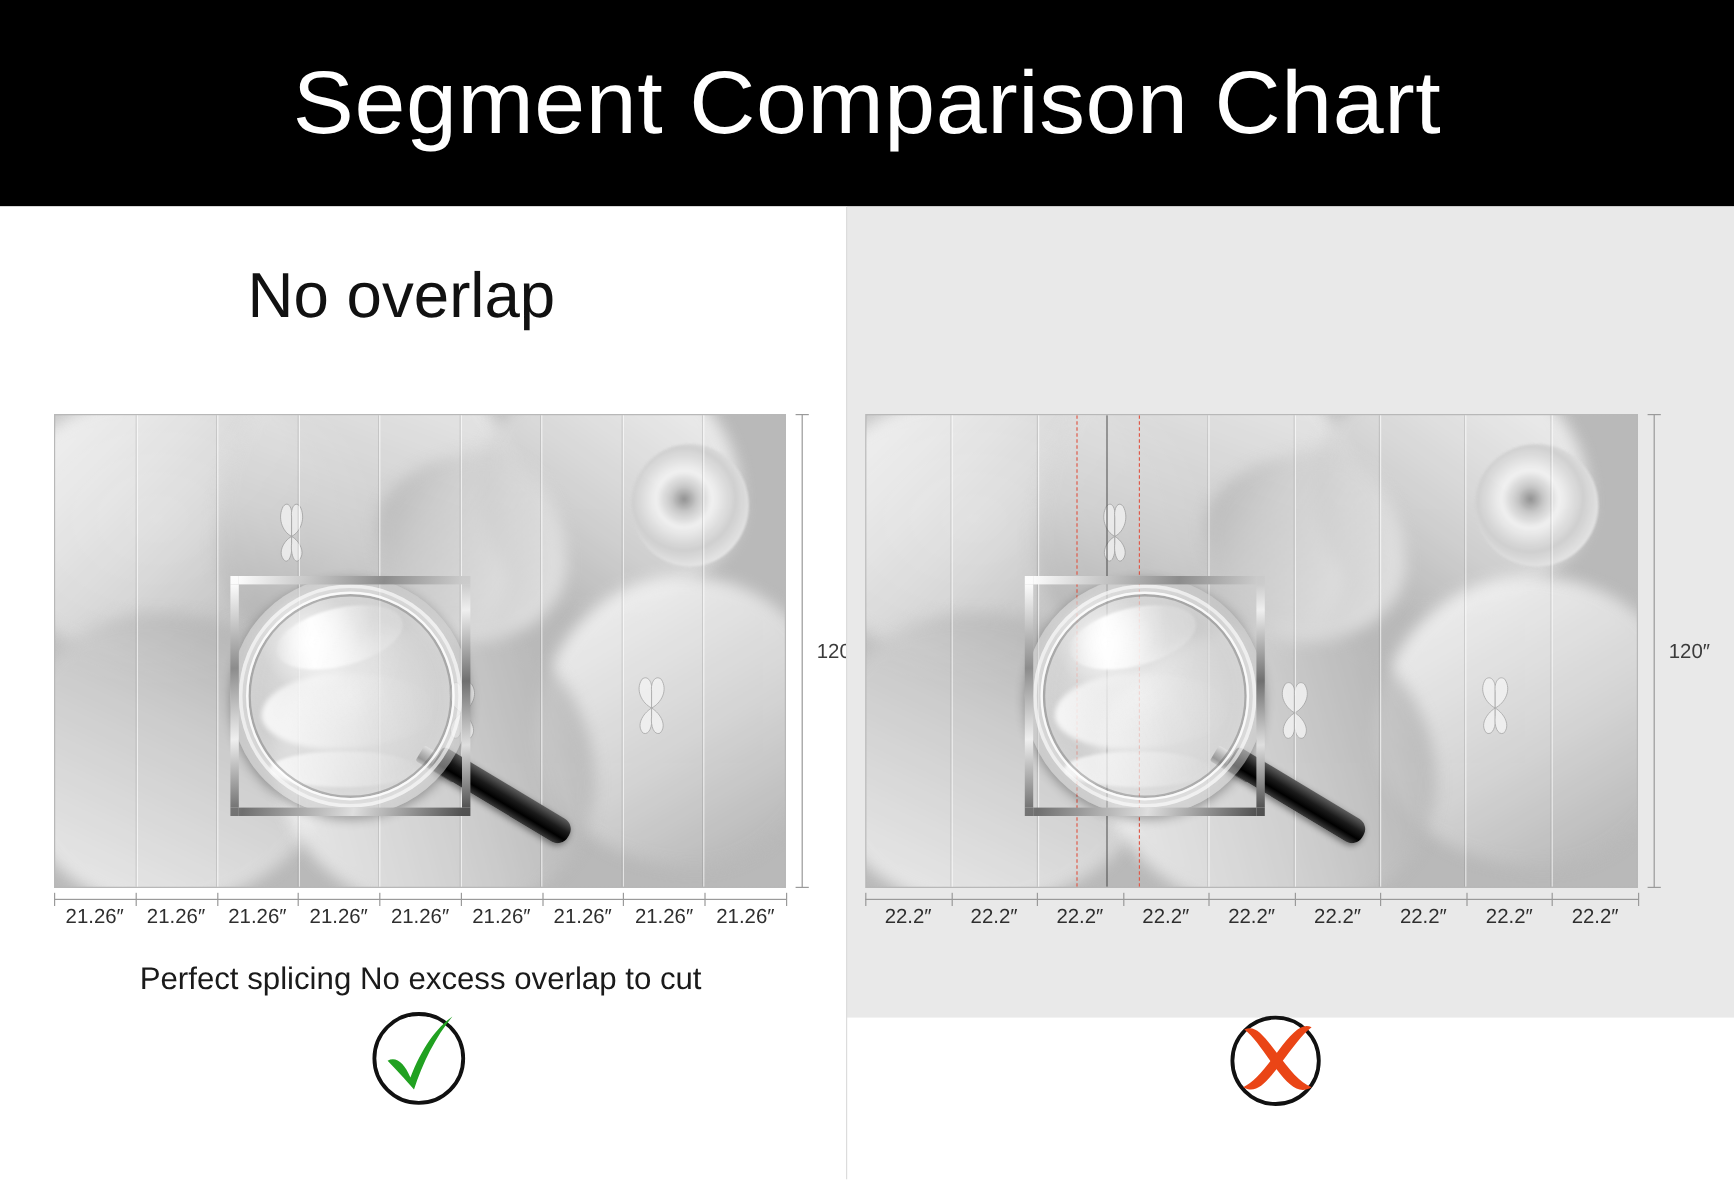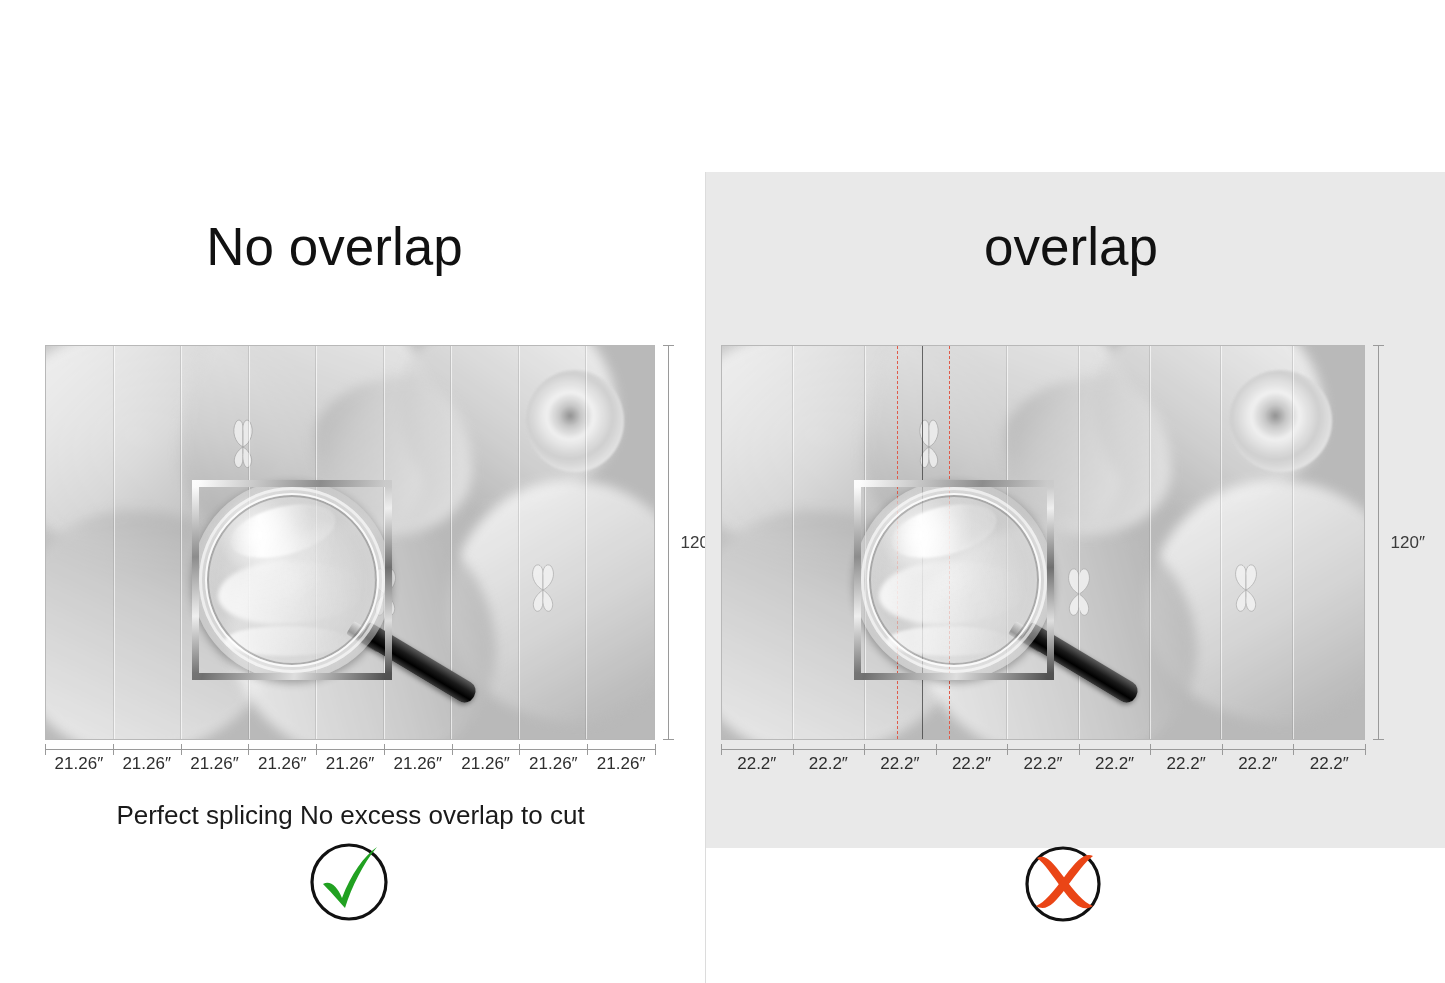--- a/index.html
+++ b/index.html
@@ -218,20 +218,23 @@
   .panel-divider {
     position: absolute; left: 705px; top: 172px; width: 1px; height: 811px;
     background: #dcdcdc;
   }
 </style>
 </head>
 <body>
 
 <div id="root">
 
+  <div class="banner">
+    <div class="banner-title">Segment Comparison Chart</div>
+  </div>
 
   <div class="panels">
 
     <div class="panel panel-left">
       <div class="panel-heading">No overlap</div>
 
       <div class="figure-wrap figure-left">
         <div class="wallpaper">
           <div class="petal p1"></div>
           <div class="petal p2"></div>
@@ -324,21 +327,20 @@
 
       <div class="status-icon">
         <svg width="84" height="84" viewBox="0 0 84 84">
           <circle cx="42" cy="42" r="37" fill="none" stroke="#111111" stroke-width="3.2"></circle>
           <path d="M16 44 C23 40 30 46 35 58 C44 34 57 16 70 7 C56 24 45 46 38 68 C31 60 22 50 16 44 Z" fill="#21A121"></path>
         </svg>
       </div>
     </div>
 
     <div class="panel panel-right">
-      <div class="panel-heading">overlap</div>
 
       <div class="figure-wrap figure-right">
         <div class="wallpaper">
           <div class="petal p1"></div>
           <div class="petal p2"></div>
           <div class="petal p3"></div>
           <div class="petal p4"></div>
           <div class="petal p5"></div>
           <div class="petal p6"></div>
           <div class="petal p7"></div>

